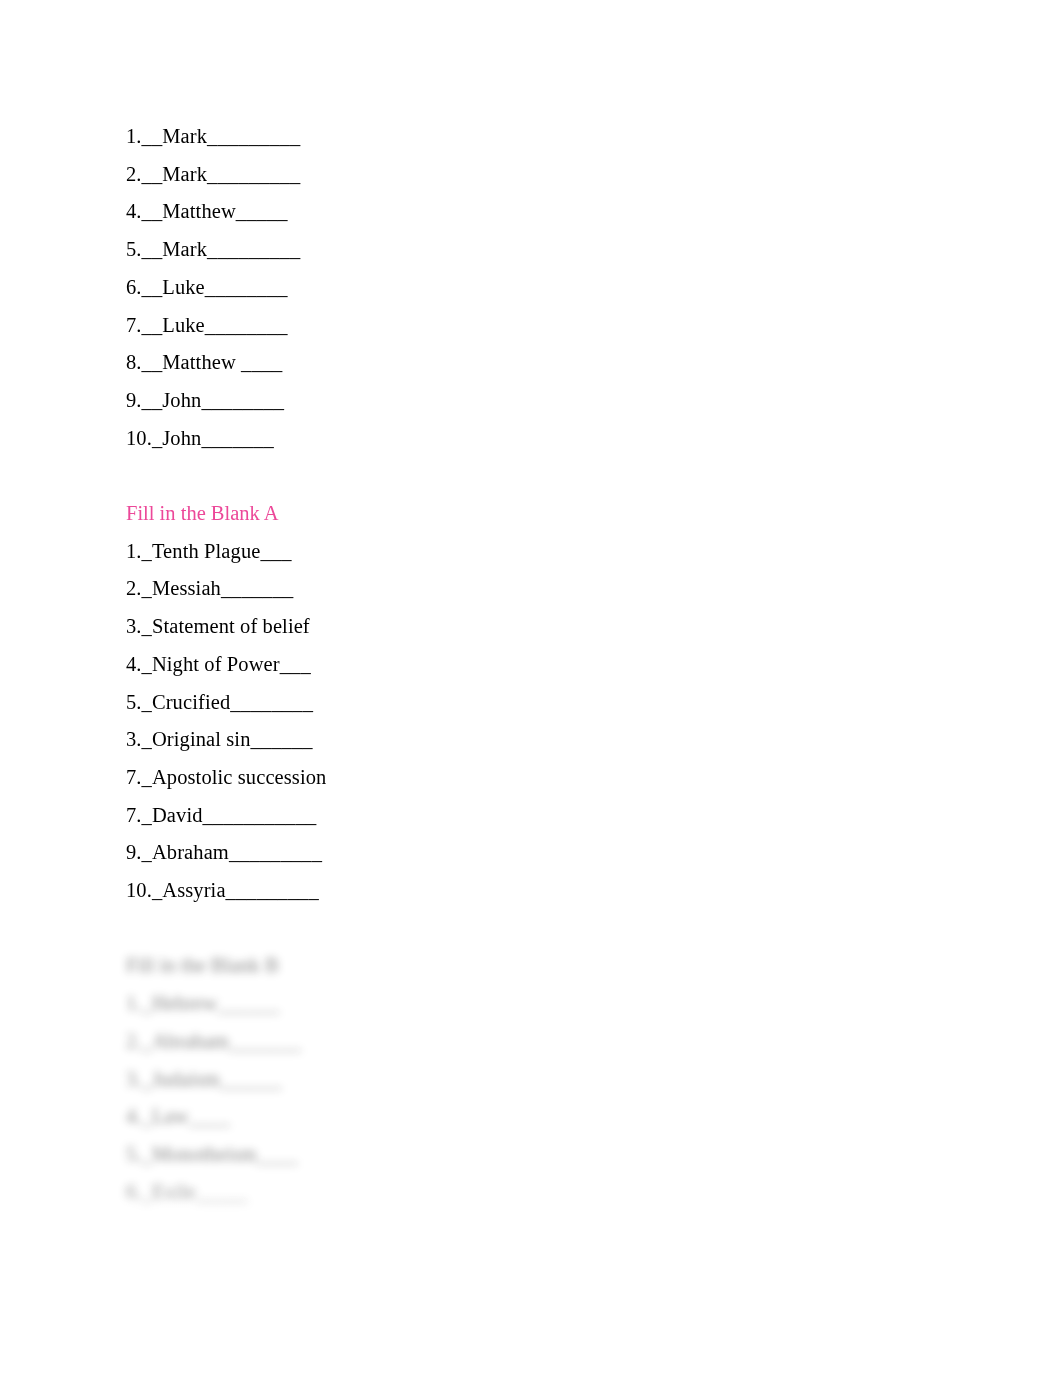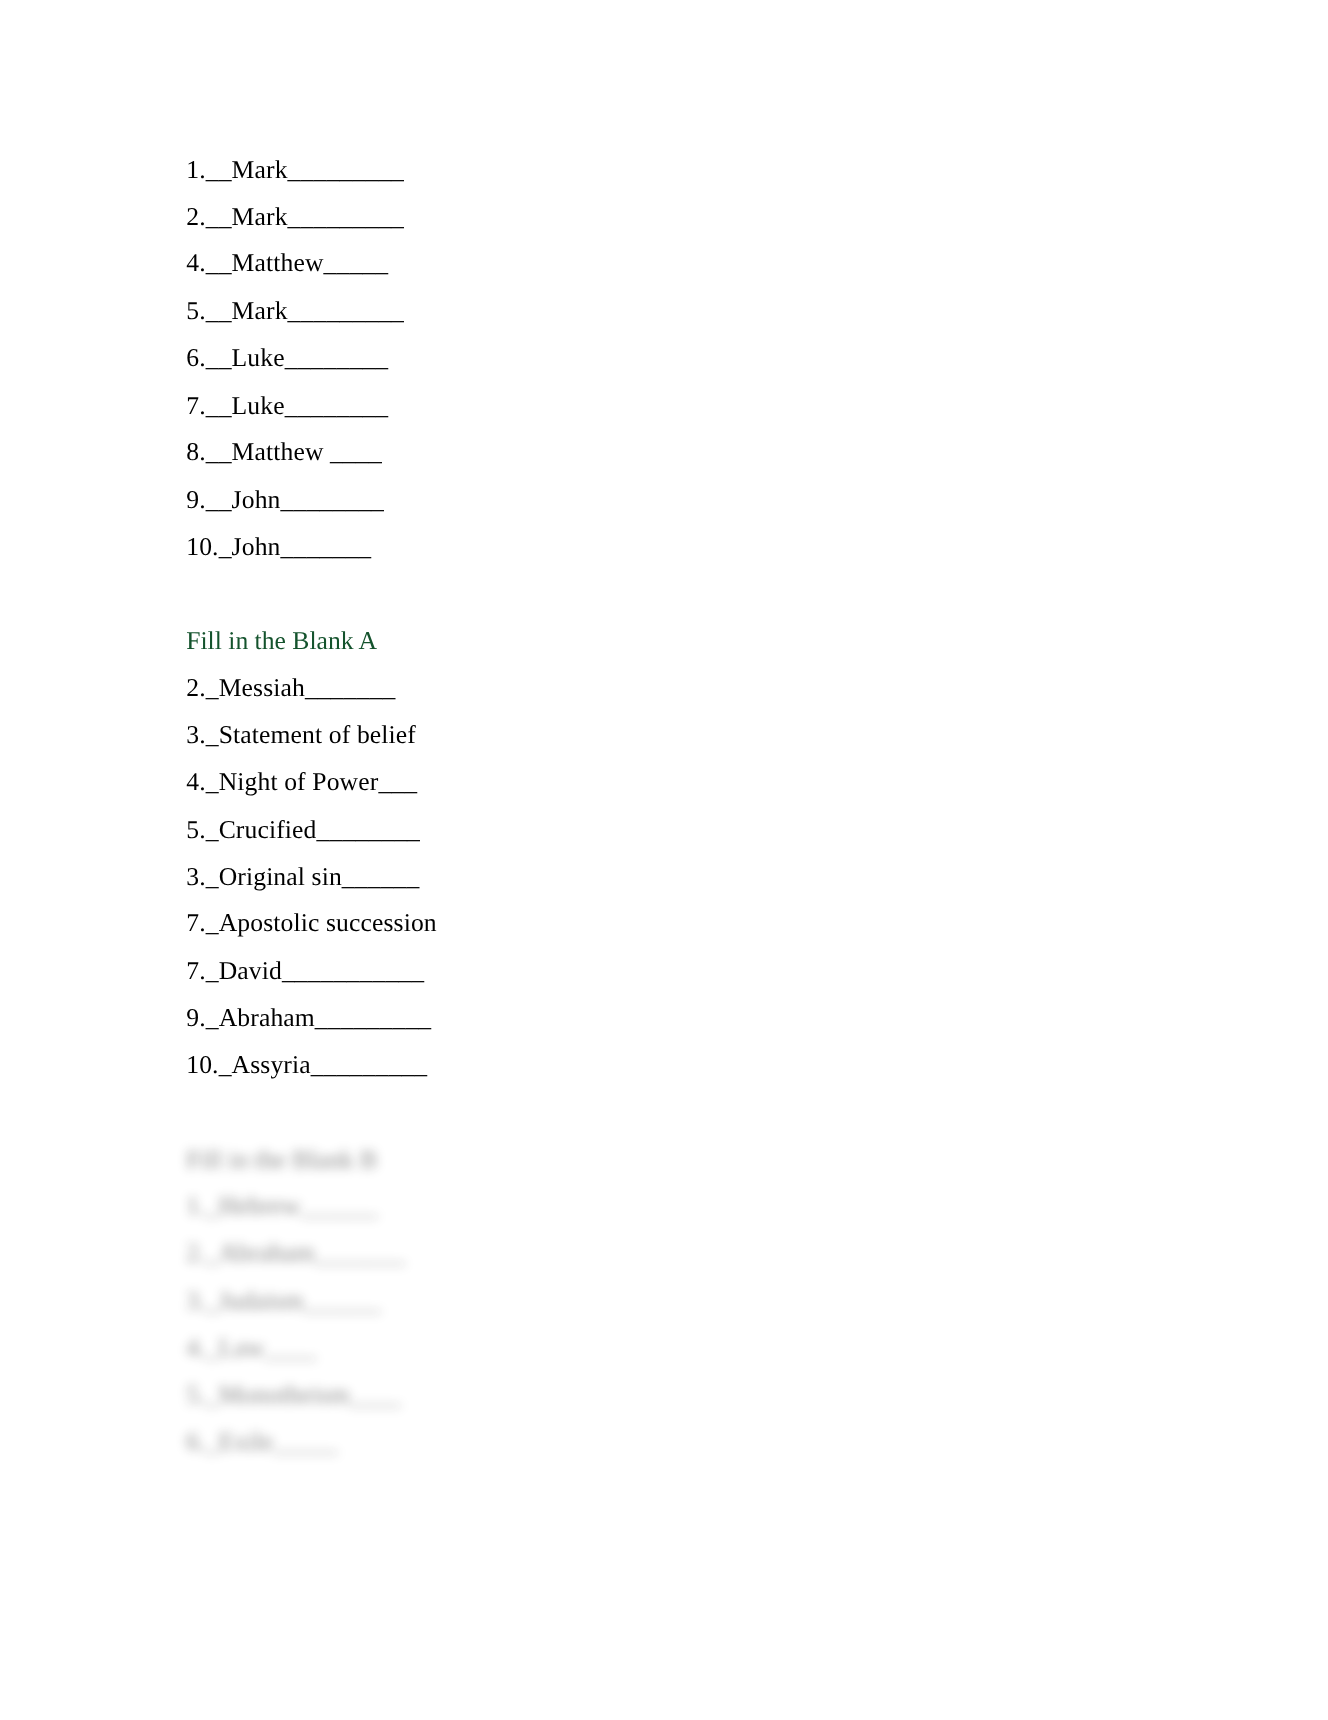--- a/index.html
+++ b/index.html
@@ -19,34 +19,33 @@
     margin: 0 auto;
     background: #ffffff;
     overflow: hidden;
     box-sizing: border-box;
   }
   .content {
     position: absolute;
     left: 126px;
     top: 118px;
     width: 820px;
-    margin-left: 23px;
   }
   .doc-line {
     font-size: 20.5px;
     line-height: 37.7px;
     white-space: pre;
     letter-spacing: 0.1px;
     color: #000000;
   }
   .section-heading {
     font-size: 20.5px;
     line-height: 37.7px;
     white-space: pre;
-    color: #14532d;
+    color: #ec4899;
   }
   .spacer-line {
     height: 37.7px;
     line-height: 37.7px;
     font-size: 20.5px;
   }
   .blurred-block {
     filter: blur(4.2px);
     opacity: 0.55;
     -webkit-filter: blur(4.2px);
@@ -82,20 +81,21 @@
       <div class="doc-line">7.__Luke________</div>
       <div class="doc-line">8.__Matthew ____</div>
       <div class="doc-line">9.__John________</div>
       <div class="doc-line">10._John_______</div>
     </div>
 
     <div class="spacer-line">&nbsp;</div>
 
     <div>
       <div class="section-heading">Fill in the Blank A</div>
+      <div class="doc-line">1._Tenth Plague___</div>
       <div class="doc-line">2._Messiah_______</div>
       <div class="doc-line">3._Statement of belief</div>
       <div class="doc-line">4._Night of Power___</div>
       <div class="doc-line">5._Crucified________</div>
       <div class="doc-line">3._Original sin______</div>
       <div class="doc-line">7._Apostolic succession</div>
       <div class="doc-line">7._David___________</div>
       <div class="doc-line">9._Abraham_________</div>
       <div class="doc-line">10._Assyria_________</div>
     </div>

